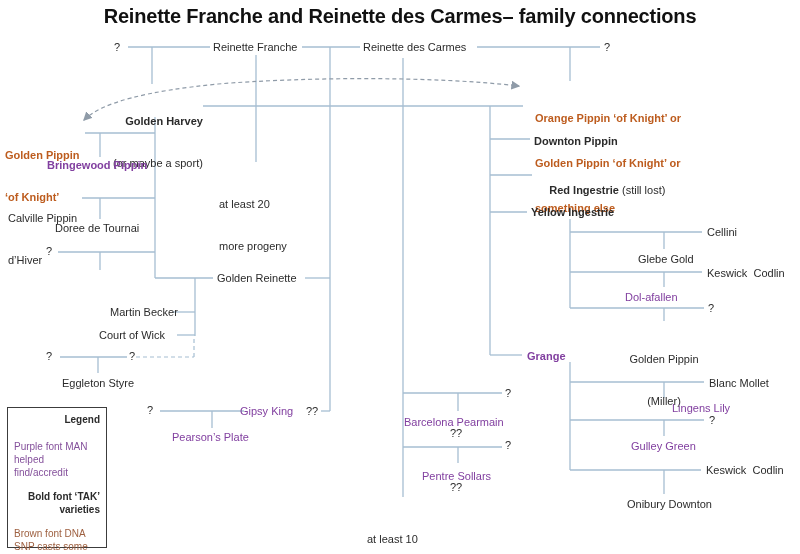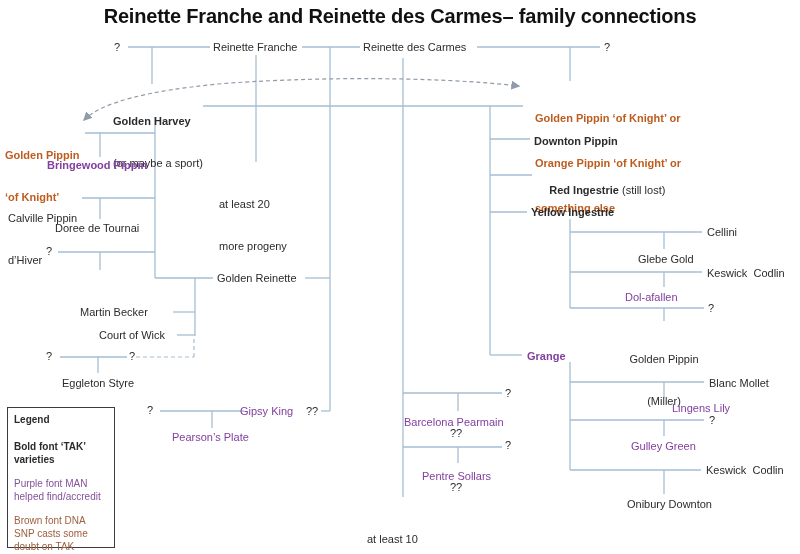--- a/index.html
+++ b/index.html
@@ -3,25 +3,25 @@
 <meta charset="utf-8">
 <style>
   html,body{margin:0;padding:0;background:#ffffff;}
   .page{position:relative;width:800px;height:554px;background:#ffffff;overflow:hidden;
         font-family:"Liberation Sans",sans-serif;}
   svg.wires{position:absolute;left:0;top:0;width:800px;height:554px;}
   .title{position:absolute;left:0;top:5px;width:800px;text-align:center;
          font-size:20px;font-weight:bold;color:#111;letter-spacing:-0.2px;}
   .lbl{position:absolute;font-size:11px;line-height:14px;color:#2b2b2b;white-space:pre;}
   .ln{display:block;}
-  .b{font-weight:bold;}
+  .b{font-weight:bold;text-align:right;}
   .man{color:#8240a0;}
   .dna{color:#bd5c1e;font-weight:bold;}
   .center{text-align:center;}
-  .legend-box{position:absolute;left:7px;top:407px;width:108px;height:141px;
+  .legend-box{position:absolute;left:7px;top:407px;width:100px;height:141px;
               border:1.5px solid #3c3c3c;box-sizing:border-box;background:#fff;
               padding:5px 6px;font-size:10px;line-height:13px;color:#2b2b2b;}
   .legend-box .item{margin:0 0 11px 0;white-space:normal;}
   .legend-box .heading{margin-bottom:14px;}
   .legend-box .man{color:#84509b;font-weight:normal;}
   .legend-box .dna{color:#9e6040;font-weight:normal;}
 </style>
 </head>
 <body>
 
@@ -107,21 +107,21 @@
     <span class="ln">Golden Pippin</span>
     <span class="ln">‘of Knight’</span>
   </div>
   <div class="lbl man b" style="left:47px;top:158px">Bringewood Pippin</div>
   <div class="lbl" style="left:8px;top:183px">
     <span class="ln">Calville Pippin</span>
     <span class="ln">d’Hiver</span>
   </div>
   <div class="lbl" style="left:55px;top:221px">Doree de Tournai</div>
   <div class="lbl" style="left:46px;top:244px">?</div>
-  <div class="lbl" style="left:80px;top:305px">Martin Becker</div>
+  <div class="lbl" style="left:110px;top:305px">Martin Becker</div>
   <div class="lbl" style="left:99px;top:328px">Court of Wick</div>
   <div class="lbl" style="left:46px;top:349px">?</div>
   <div class="lbl" style="left:129px;top:349px">?</div>
   <div class="lbl" style="left:62px;top:376px">Eggleton Styre</div>
 
   <div class="lbl" style="left:219px;top:169px">
     <span class="ln">at least 20</span>
     <span class="ln">more progeny</span>
   </div>
   <div class="lbl" style="left:217px;top:271px">Golden Reinette</div>
@@ -135,22 +135,22 @@
   <div class="lbl" style="left:450px;top:426px">??</div>
   <div class="lbl" style="left:505px;top:438px">?</div>
   <div class="lbl man" style="left:422px;top:469px">Pentre Sollars</div>
   <div class="lbl" style="left:450px;top:480px">??</div>
   <div class="lbl" style="left:367px;top:504px">
     <span class="ln">at least 10</span>
     
   </div>
 
   <div class="lbl dna" style="left:535px;top:81px;line-height:15px">
+    <span class="ln">Orange Pippin ‘of Knight’ or</span>
     <span class="ln">Golden Pippin ‘of Knight’ or</span>
-    <span class="ln">Orange Pippin ‘of Knight’ or</span>
     <span class="ln">something else</span>
   </div>
   <div class="lbl b" style="left:534px;top:134px">Downton Pippin</div>
   <div class="lbl" style="left:537px;top:169px">
     <span class="b">Red Ingestrie</span><span> (still lost)</span>
   </div>
   <div class="lbl b" style="left:531px;top:205px">Yellow Ingestrie</div>
   <div class="lbl" style="left:707px;top:225px">Cellini</div>
   <div class="lbl" style="left:638px;top:252px">Glebe Gold</div>
   <div class="lbl" style="left:707px;top:266px">Keswick  Codlin</div>
@@ -163,18 +163,18 @@
   <div class="lbl man b" style="left:527px;top:349px">Grange</div>
   <div class="lbl" style="left:709px;top:376px">Blanc Mollet</div>
   <div class="lbl man" style="left:672px;top:401px">Lingens Lily</div>
   <div class="lbl" style="left:709px;top:413px">?</div>
   <div class="lbl man" style="left:631px;top:439px">Gulley Green</div>
   <div class="lbl" style="left:706px;top:463px">Keswick  Codlin</div>
   <div class="lbl" style="left:627px;top:497px">Onibury Downton</div>
 
   <div class="legend-box">
     <div class="item heading b">Legend</div>
+    <div class="item man">Purple font MAN helped find/accredit</div>
     <div class="item b">Bold font ‘TAK’ varieties</div>
-    <div class="item man">Purple font MAN helped find/accredit</div>
     <div class="item dna" style="margin-bottom:0">Brown font DNA SNP casts some doubt on TAK assertion of parentage</div>
   </div>
 
 </div>
 
 </body></html>

